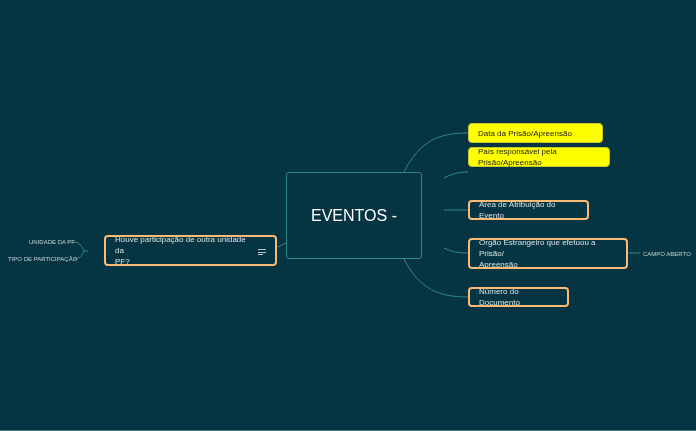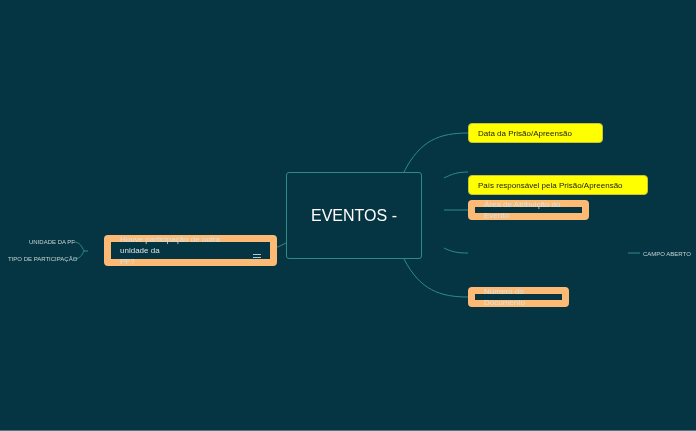--- a/index.html
+++ b/index.html
@@ -27,21 +27,21 @@
     }
     svg.connectors {
       position: absolute;
       left: 0; top: 0;
       width: 696px; height: 431px;
       pointer-events: none;
     }
     .node {
       position: absolute;
       box-sizing: border-box;
-      border: 7px solid #fdba74;
+      border: 2px solid #fdba74;
       border-radius: 4px;
       color: #d7e3e4;
       font-size: 8px;
       line-height: 11px;
       display: flex;
       align-items: center;
     }
     .central {
       left: 286px; top: 172px;
       width: 136px; height: 87px;
@@ -117,28 +117,34 @@
   <div class="node central">
     <div>
       <div>EVENTOS -</div>
     </div>
   </div>
 
   <div class="node yellow" style="left:468px; top:123px; width:135px; height:20px;">
     <span>Data da Prisão/Apreensão</span>
   </div>
 
-  <div class="node yellow" style="left:468px; top:147px; width:180px; height:20px;margin-top:28px;">
+  <div class="node yellow" style="left:468px; top:147px; width:142px; height:20px;">
     <span>País responsável pela Prisão/Apreensão</span>
   </div>
 
   <div class="node plain" style="left:468px; top:200px; width:121px; height:20px;">
     <span>Área de Atribuição do Evento</span>
   </div>
 
+  <div class="node plain" style="left:468px; top:238px; width:160px; height:31px;">
+    <div>
+      <div>Órgão Estrangeiro que efetuou a Prisão/</div>
+      <div>Apreensão</div>
+    </div>
+  </div>
 
   <div class="label" style="left:643px; top:250px;">
     <span>CAMPO ABERTO</span>
   </div>
 
   <div class="node plain" style="left:468px; top:287px; width:101px; height:20px;justify-content:flex-end;">
     <span>Número do Documento</span>
   </div>
 
   <div class="node plain" style="left:104px; top:235px; width:173px; height:31px; padding-right:22px;">

